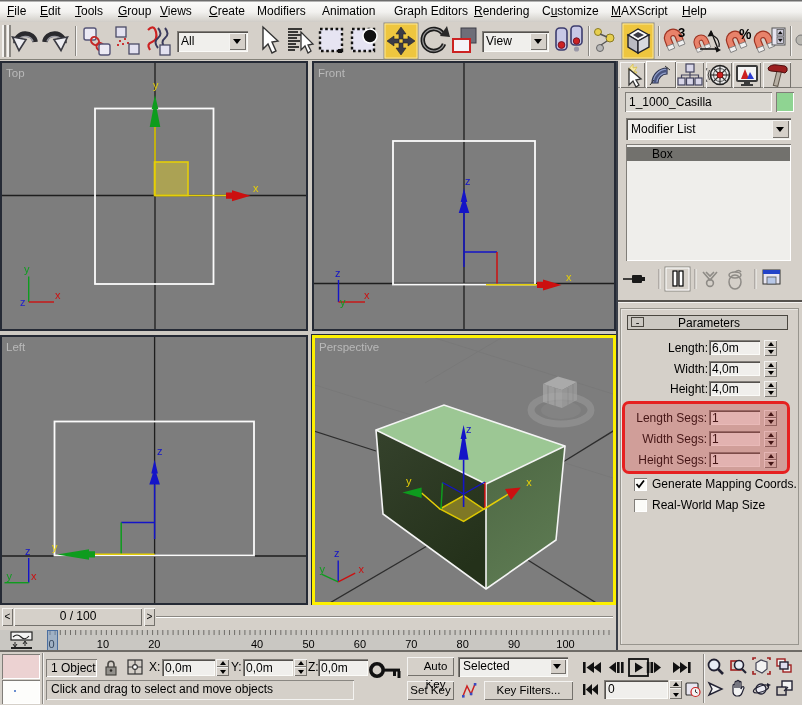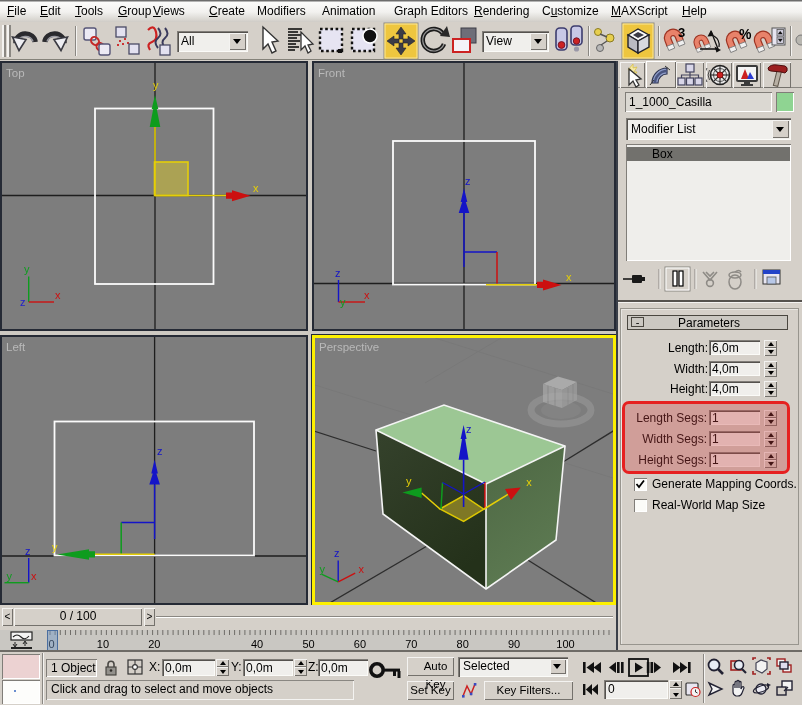--- a/index.html
+++ b/index.html
@@ -19,21 +19,21 @@
 .spinner::after{content:"";position:absolute;left:3.5px;bottom:2px;width:0;height:0;
  border-left:3px solid transparent;border-right:3px solid transparent;border-top:4px solid #000;}
 </style></head>
 <body>
 
 <div class="abs" id="menubar" style="left:0;top:0;width:802px;height:22px;background:linear-gradient(#6c6c6c 0px,#6c6c6c 1px,#fbfbfa 2px,#f2f1ef 12px,#d8d5d0 20px,#cfccc7 22px);font-size:12px;">
  <span class="abs" style="left:7px;top:4px;"><u>F</u>ile</span>
  <span class="abs" style="left:40px;top:4px;"><u>E</u>dit</span>
  <span class="abs" style="left:75px;top:4px;"><u>T</u>ools</span>
  <span class="abs" style="left:118px;top:4px;"><u>G</u>roup</span>
- <span class="abs" style="left:153px;top:4px;"><u>V</u>iews</span>
+ <span class="abs" style="left:160px;top:4px;"><u>V</u>iews</span>
  <span class="abs" style="left:209px;top:4px;"><u>C</u>reate</span>
  <span class="abs" style="left:257px;top:4px;">Modifiers</span>
  <span class="abs" style="left:322px;top:4px;">Animation</span>
  <span class="abs" style="left:394px;top:4px;">Graph Editors</span>
  <span class="abs" style="left:474px;top:4px;"><u>R</u>endering</span>
  <span class="abs" style="left:542px;top:4px;">C<u>u</u>stomize</span>
  <span class="abs" style="left:611px;top:4px;text-align:center;"><u>M</u>AXScript</span>
  <span class="abs" style="left:682px;top:4px;"><u>H</u>elp</span>
 </div>
 

